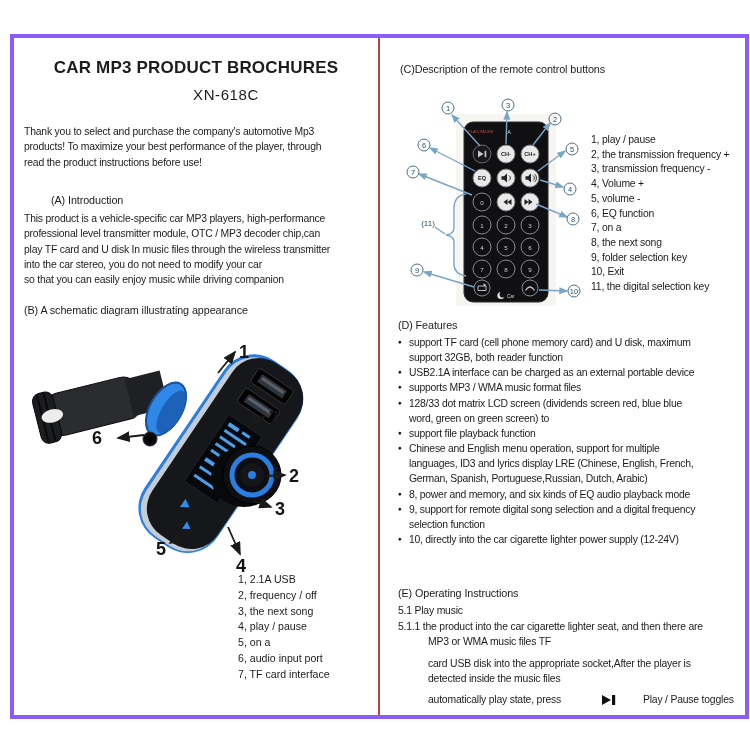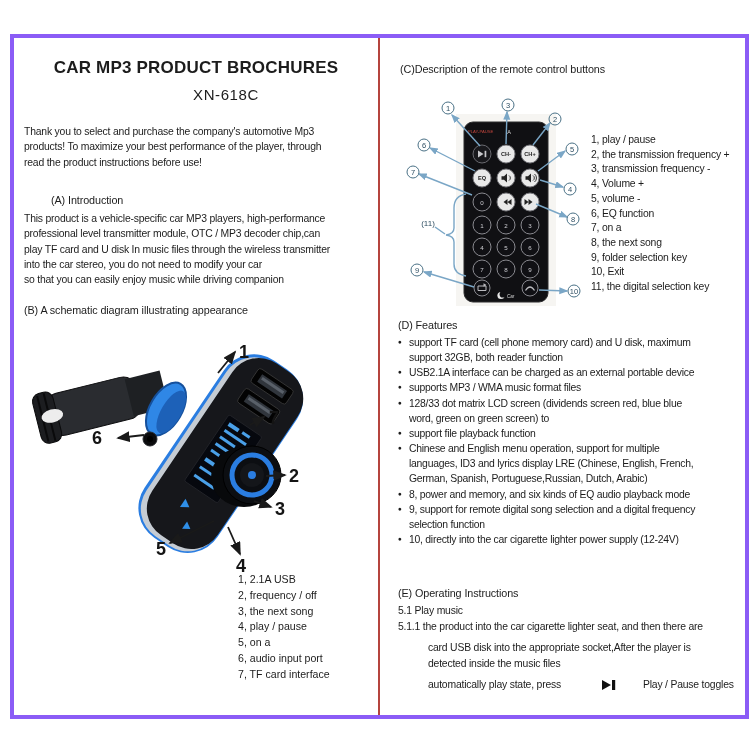--- a/index.html
+++ b/index.html
@@ -371,20 +371,21 @@
     </div>
     <div class="bullet">
       <div class="bl">10, directly into the car cigarette lighter power supply (12-24V)</div>
     </div>
   </div>
 
   <div class="abs secE-h heading">(E) Operating Instructions</div>
   <div class="abs s51 t">5.1 Play music</div>
   <div class="abs s511 t">
     <div>5.1.1 the product into the car cigarette lighter seat, and then there are</div>
+    <div class="cont">MP3 or WMA music files TF</div>
     <div class="cont gap">card USB disk into the appropriate socket,After the player is</div>
     <div class="cont">detected inside the music files</div>
     <div class="cont gap pp-row">
       <span>automatically play state, press</span>
       <svg class="pp-icon" width="16" height="12" viewBox="0 0 16 12">
         <path d="M1 1 L10 6 L1 11 z" fill="#111"></path>
         <rect x="11" y="1" width="3.2" height="10" fill="#111"></rect>
       </svg>
       <span>Play / Pause toggles</span>
     </div>

